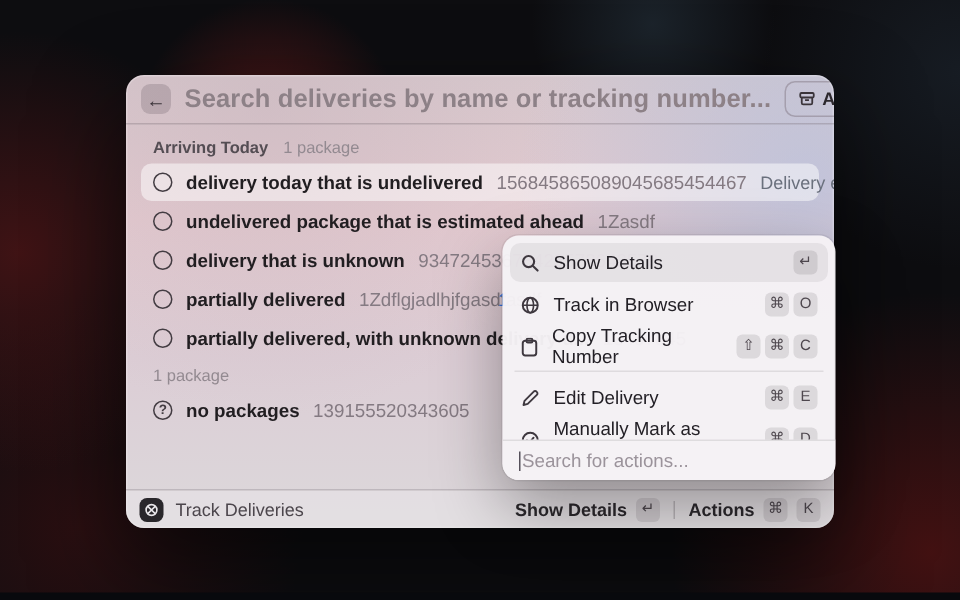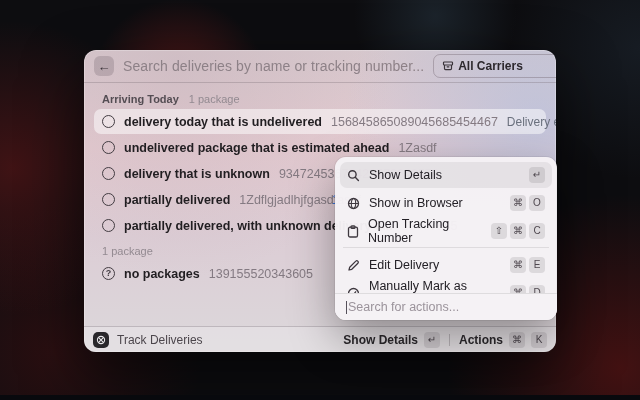--- a/index.html
+++ b/index.html
@@ -30,21 +30,21 @@
     overflow:hidden;
   }
 
   .win-header { height:32px; display:flex; align-items:center; padding:0 10px; gap:9px; }
   .back-btn {
     width:20px; height:20px; border-radius:6px; flex:none;
     background:rgba(85,72,80,.22); color:#3a3339;
     display:flex; align-items:center; justify-content:center;
     font-size:13px; line-height:1;
   }
-  .search-ph { color:#8d8187; font-size:14px; letter-spacing:.1px; white-space:nowrap; }
+  .search-ph { color:#8d8187; font-size:17px; letter-spacing:.1px; white-space:nowrap;font-weight:bold; }
   .carrier-dd {
     margin-left:auto; height:24px; min-width:160px;
     border:1px solid rgba(110,98,108,.38); border-radius:7px;
     display:flex; align-items:center; gap:4px; padding:4px 8px;
     color:#2c282d; font-size:12px; font-weight:700;
   }
   .hdr-divider { height:1px; background:rgba(105,92,102,.28); }
 
   
   .list { padding:4px 10px 0; }
@@ -233,35 +233,35 @@
   </div>
 
   <div class="menu-item">
     <span class="mi-icon">
       <svg width="13" height="13" viewBox="0 0 13 13">
           <circle cx="6.5" cy="6.5" r="5" fill="none" stroke="currentColor" stroke-width="1.3"></circle>
           <ellipse cx="6.5" cy="6.5" rx="2.2" ry="5" fill="none" stroke="currentColor" stroke-width="1.1"></ellipse>
           <line x1="1.5" y1="6.5" x2="11.5" y2="6.5" stroke="currentColor" stroke-width="1.1"></line>
         </svg>
     </span>
-    <span>Show in Browser</span>
+    <span>Track in Browser</span>
     <span class="mi-keys">
       <span class="keycap">⌘</span>
       <span class="keycap">O</span>
     </span>
   </div>
 
   <div class="menu-item">
     <span class="mi-icon">
       <svg width="12" height="13" viewBox="0 0 12 13">
           <rect x="1.5" y="2.2" width="9" height="9.8" rx="1.6" fill="none" stroke="currentColor" stroke-width="1.3"></rect>
           <rect x="4" y="0.8" width="4" height="2.6" rx="0.9" fill="none" stroke="currentColor" stroke-width="1.2"></rect>
         </svg>
     </span>
-    <span>Open Tracking Number</span>
+    <span>Copy Tracking Number</span>
     <span class="mi-keys">
       <span class="keycap">⇧</span>
       <span class="keycap">⌘</span>
       <span class="keycap">C</span>
     </span>
   </div>
 
   <div class="menu-divider"></div>
 
   <div class="menu-item">

